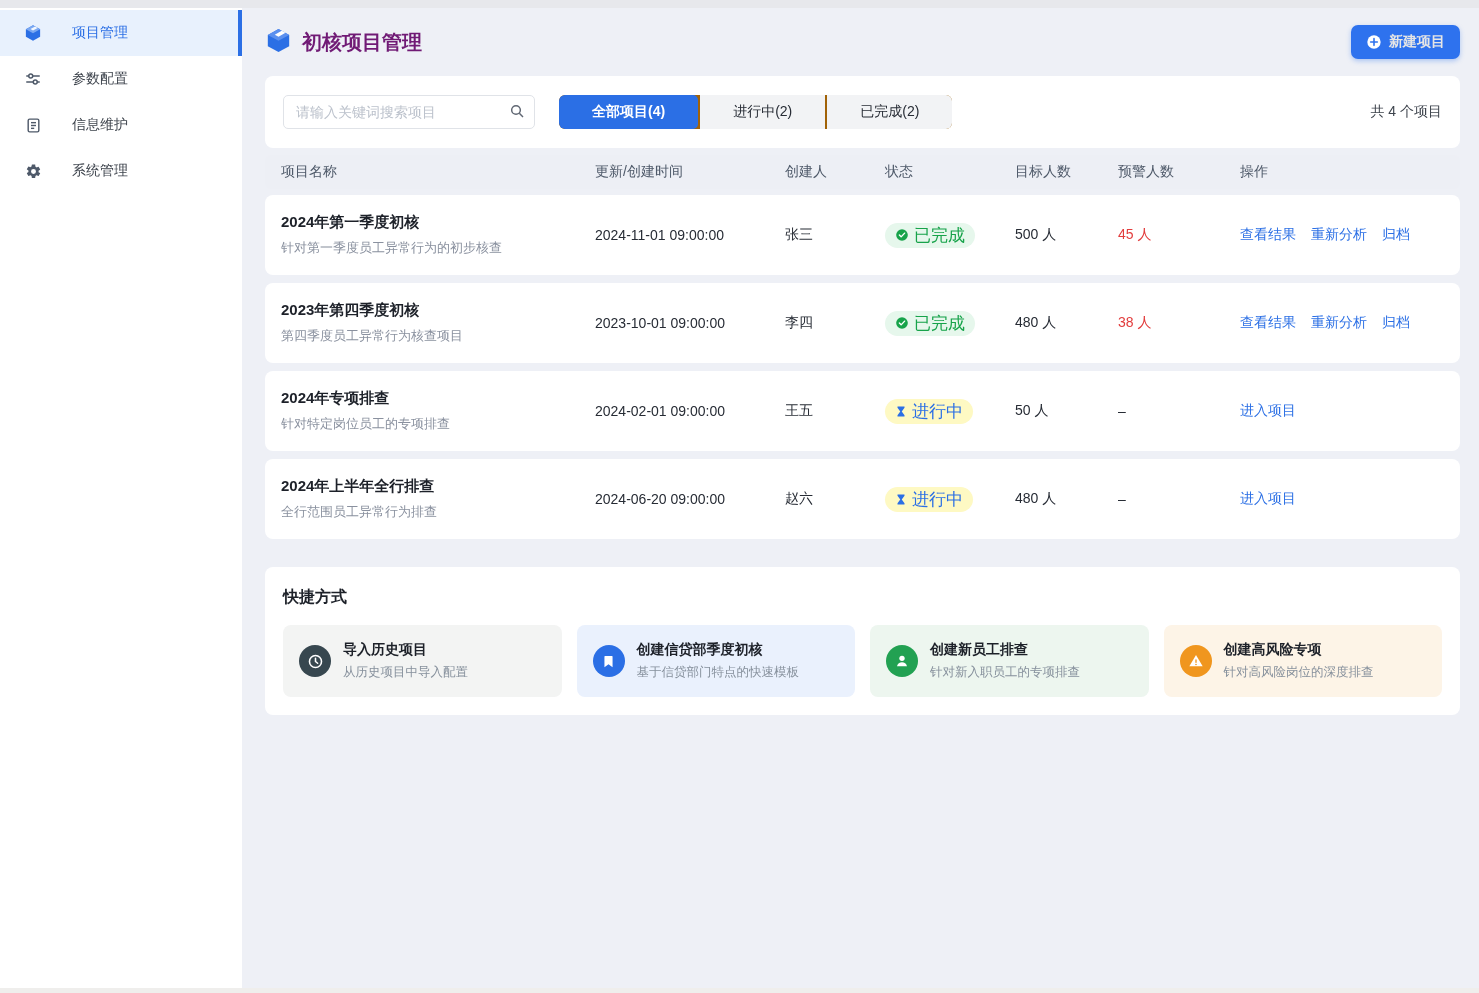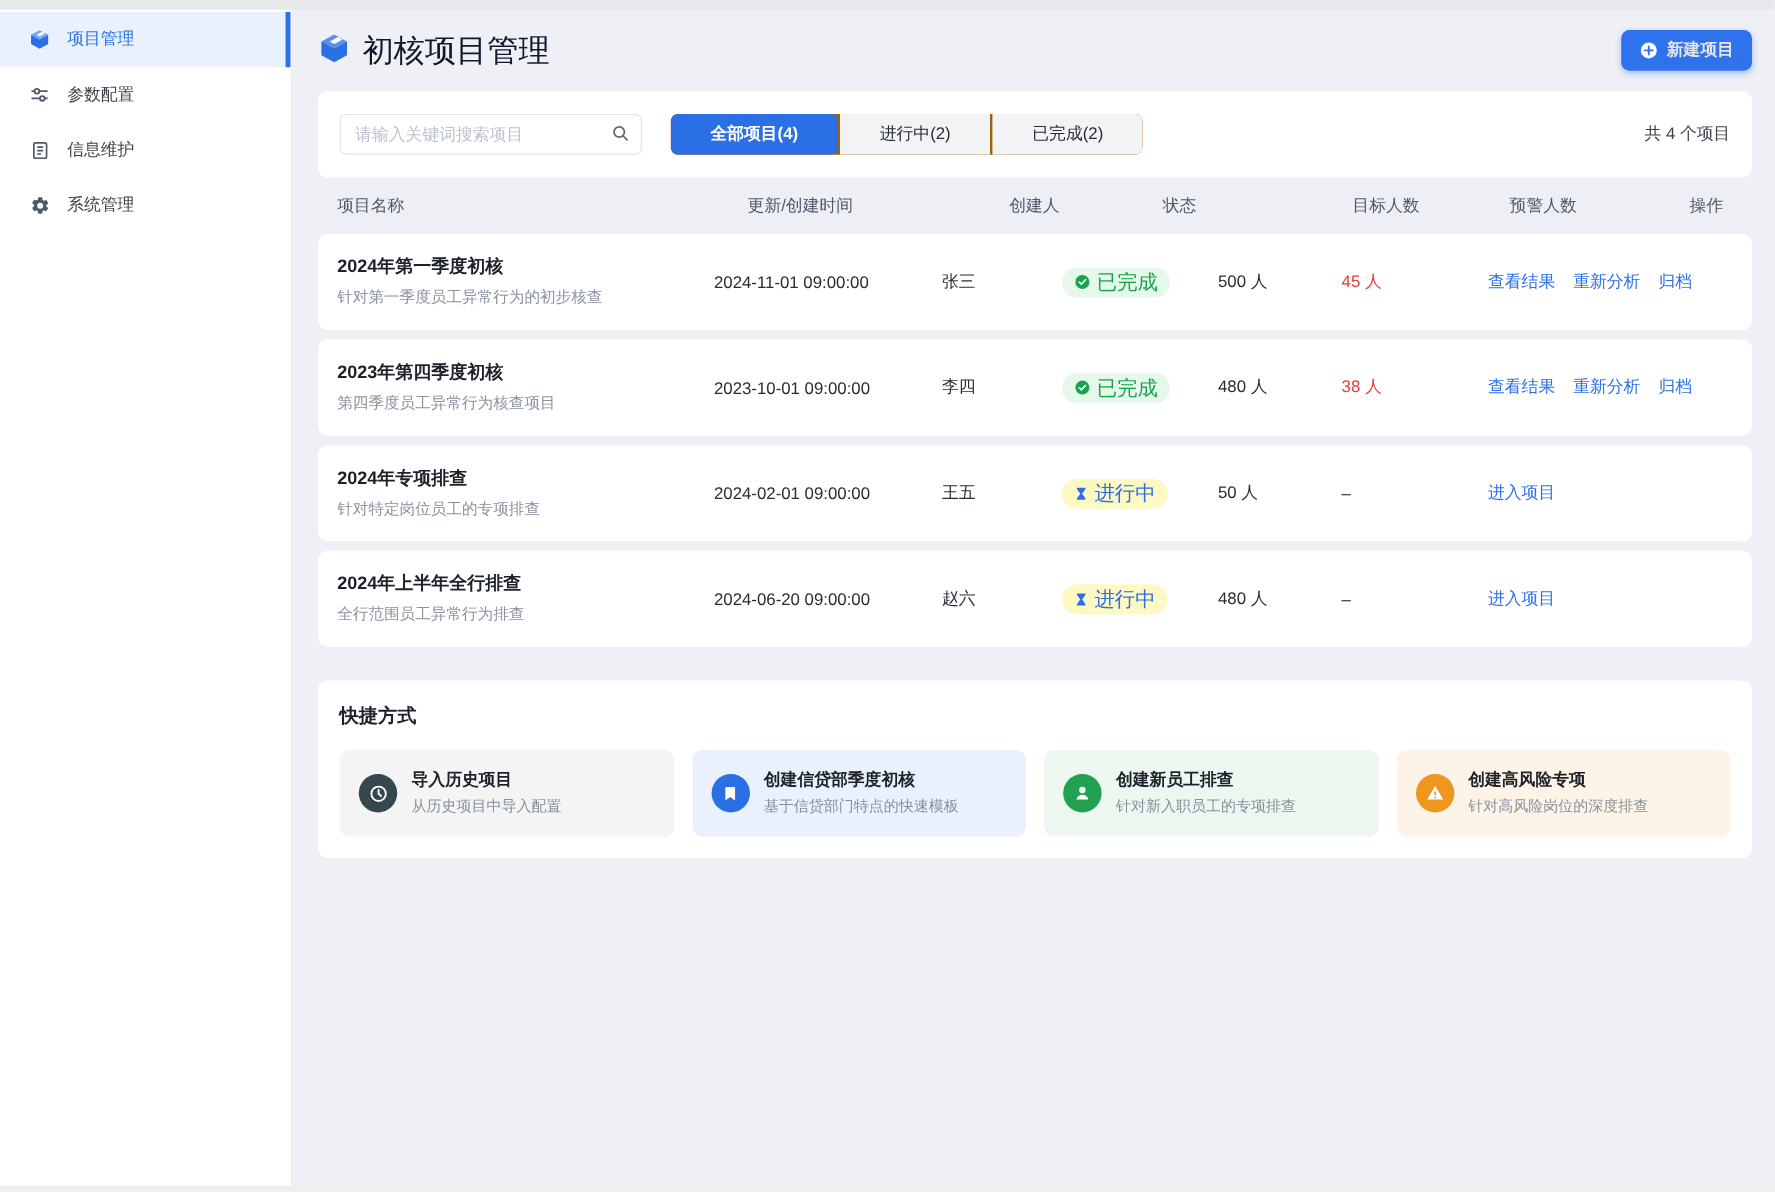--- a/index.html
+++ b/index.html
@@ -7,32 +7,32 @@
   body {
     font-family:"Liberation Sans","DejaVu Sans",sans-serif;
     background:#eef0f6; color:#1d2129; position:relative; font-size:14px;
   }
   .top-strip { position:absolute; top:0; left:0; right:0; height:8px; background:#e7e8ec; z-index:20; }
   .bottom-strip { position:absolute; bottom:0; left:0; right:0; height:5px; background:#efeeec; z-index:20; }
 
   
   .sidebar { position:absolute; left:0; top:0; bottom:0; width:242px; background:#fff; padding-top:10px; z-index:5; }
   .side-item {
-    display:flex; align-items:center; gap:14px; height:46px; padding:0 0 0 24px;
+    display:flex; align-items:center; gap:30px; height:46px; padding:0 0 0 24px;
     color:#3d434c; font-size:14px; cursor:pointer;
   }
   .side-item .s-icon { width:18px; height:18px; display:flex; align-items:center; justify-content:center; color:#4e5969; }
   .side-item.active { background:#e8f1fd; color:#2b6fe5; border-right:4px solid #2b6fe5; font-weight:500; }
   .side-item.active .s-icon { color:#2b6fe5; }
 
   
   .main { position:absolute; left:242px; top:8px; right:0; bottom:0; padding:0 19px 0 23px; }
   .page-header { height:68px; display:flex; align-items:center; }
   .page-title-wrap { display:flex; align-items:center; gap:10px; }
-  .page-title { font-size:26px; font-weight:400; color:#0f172a; }
+  .page-title { font-size:20px; font-weight:700; color:#701a75; }
   .btn-primary {
     margin-left:auto; display:flex; align-items:center; gap:7px; height:34px; padding:0 15px;
     background:#2e72ee; color:#e5e5e5; border:none; border-radius:7px; font-size:14px; font-weight:600;
     cursor:pointer; box-shadow:0 2px 5px rgba(46,114,238,.35);
     font-family:inherit;
   }
 
   .panel { background:#fff; border-radius:8px; }
 
   
@@ -44,21 +44,21 @@
   }
   .search-box input::placeholder { color:#bcc2cc; }
   .search-box .search-ic { position:absolute; right:10px; top:8px; color:#5f6672; }
   .tabs { display:flex; margin-left:24px; background:#a16207; border-radius:6px; gap:2px; overflow:hidden; }
   .tab { height:34px; padding:0 33px; display:flex; align-items:center; font-size:14px; color:#272c35; background:#f2f3f5; cursor:pointer; white-space:nowrap; }
   .tab.active { background:#2b6fe5; color:#fff; font-weight:700; border-radius:5px; }
   .project-count { margin-left:auto; color:#3d434c; font-size:14px; }
 
   
   .tgrid { display:grid; grid-template-columns:314px 190px 100px 130px 103px 122px 1fr; align-items:center; padding-left:16px; }
-  .thead { height:34px; background:#edeff5; border-radius:6px; color:#4e5969; font-size:14px; margin-bottom:6px;gap:28px; }
+  .thead { height:34px; background:#edeff5; border-radius:6px; color:#4e5969; font-size:14px; margin-bottom:6px; }
   .trow { height:80px; background:#fff; border-radius:8px; margin-bottom:8px; }
   .p-name { font-size:15px; font-weight:700; color:#1d2129; }
   .p-desc { font-size:13px; color:#8a919f; margin-top:7px; }
   .cell { font-size:14px; color:#272c35; }
   .badge { display:inline-flex; align-items:center; gap:5px; height:25px; padding:0 10px; border-radius:13px; font-size:17px; }
   .badge.done { background:#e6f7ec; color:#17a34a; }
   .badge.doing { background:#fef9c3; color:#2b6fe5; }
   .warn-red { color:#e23c3c; }
   .ops { display:flex; gap:15px; }
   .op-link { color:#2b6fe5; font-size:14px; cursor:pointer; text-decoration:none; white-space:nowrap; }

